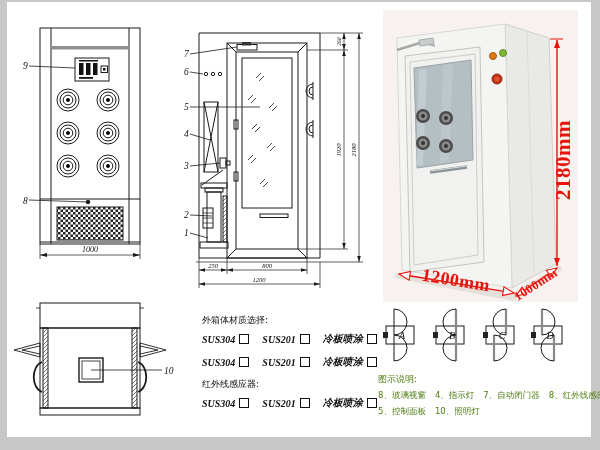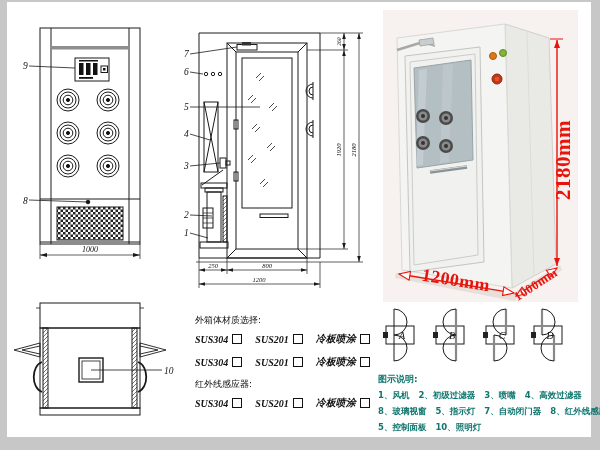--- a/index.html
+++ b/index.html
@@ -8,28 +8,28 @@
   .frame-edge{position:absolute;background:#c7c7c7;}
   svg{position:absolute;}
   
   .co{font-family:"Liberation Serif",serif;font-style:italic;font-size:9.5px;fill:#111;}
   .dim{font-family:"Liberation Serif",serif;font-style:italic;font-size:8px;fill:#111;}
   .dimv{font-family:"Liberation Serif",serif;font-style:italic;font-size:6.5px;fill:#111;}
   .dims{font-family:"Liberation Serif",serif;font-style:italic;font-size:5.5px;fill:#111;}
   .cfg{font-family:"Liberation Serif",serif;font-style:italic;font-size:10px;fill:#111;text-anchor:middle;}
   .reddim{font-family:"Liberation Serif",serif;font-weight:bold;fill:#e8140c;text-anchor:middle;letter-spacing:.5px;}
   
-  .mat-block{position:absolute;left:195px;top:314px;width:178px;color:#111;}
+  .mat-block{position:absolute;left:202px;top:314px;width:178px;color:#111;}
   .mat-title{font-size:9px;margin:0 0 5px 0;}
   .mat-row{display:flex;align-items:center;gap:13px;margin:0 0 9px 0;}
   .mat-opt{display:flex;align-items:center;gap:4px;font-weight:bold;}
   .mat-label{font-family:"Liberation Serif",serif;font-style:italic;font-size:10px;}
   .chk{width:8px;height:8px;border:1.4px solid #111;display:inline-block;background:#fff;}
   
-  .legend-block{position:absolute;left:378px;top:373px;width:218px;color:#0f766e;font-weight:bold;}
+  .legend-block{position:absolute;left:378px;top:373px;width:218px;color:#4d7c0f;}
   .legend-title{font-size:9px;margin:0 0 4px 0;}
   .legend-row{font-size:8.5px;display:flex;gap:9px;margin-bottom:4px;white-space:nowrap;}
 </style>
 </head>
 <body>
 
 <div id="canvas">
 
   <div class="frame-edge" style="left:0;top:0;width:7px;height:450px;"></div>
   <div class="frame-edge" style="left:591px;top:0;width:9px;height:450px;"></div>
@@ -430,28 +430,22 @@
       <span class="mat-opt">
           <span class="mat-label">冷板喷涂</span>
           <span class="chk"></span>
         </span>
     </div>
   </div>
 
   <div class="legend-block">
     <div class="legend-title">图示说明:</div>
     <div class="legend-row">
-      <span>1、风机</span>
-      <span>2、初级过滤器</span>
-      <span>3、喷嘴</span>
-      <span>4、高效过滤器</span>
-    </div>
-    <div class="legend-row">
       <span>8、玻璃视窗</span>
-      <span>5、指示灯</span>
+      <span>4、指示灯</span>
       <span>7、自动闭门器</span>
       <span>8、红外线感应器</span>
     </div>
     <div class="legend-row">
       <span>5、控制面板</span>
       <span>10、照明灯</span>
     </div>
   </div>
 
 </div>

